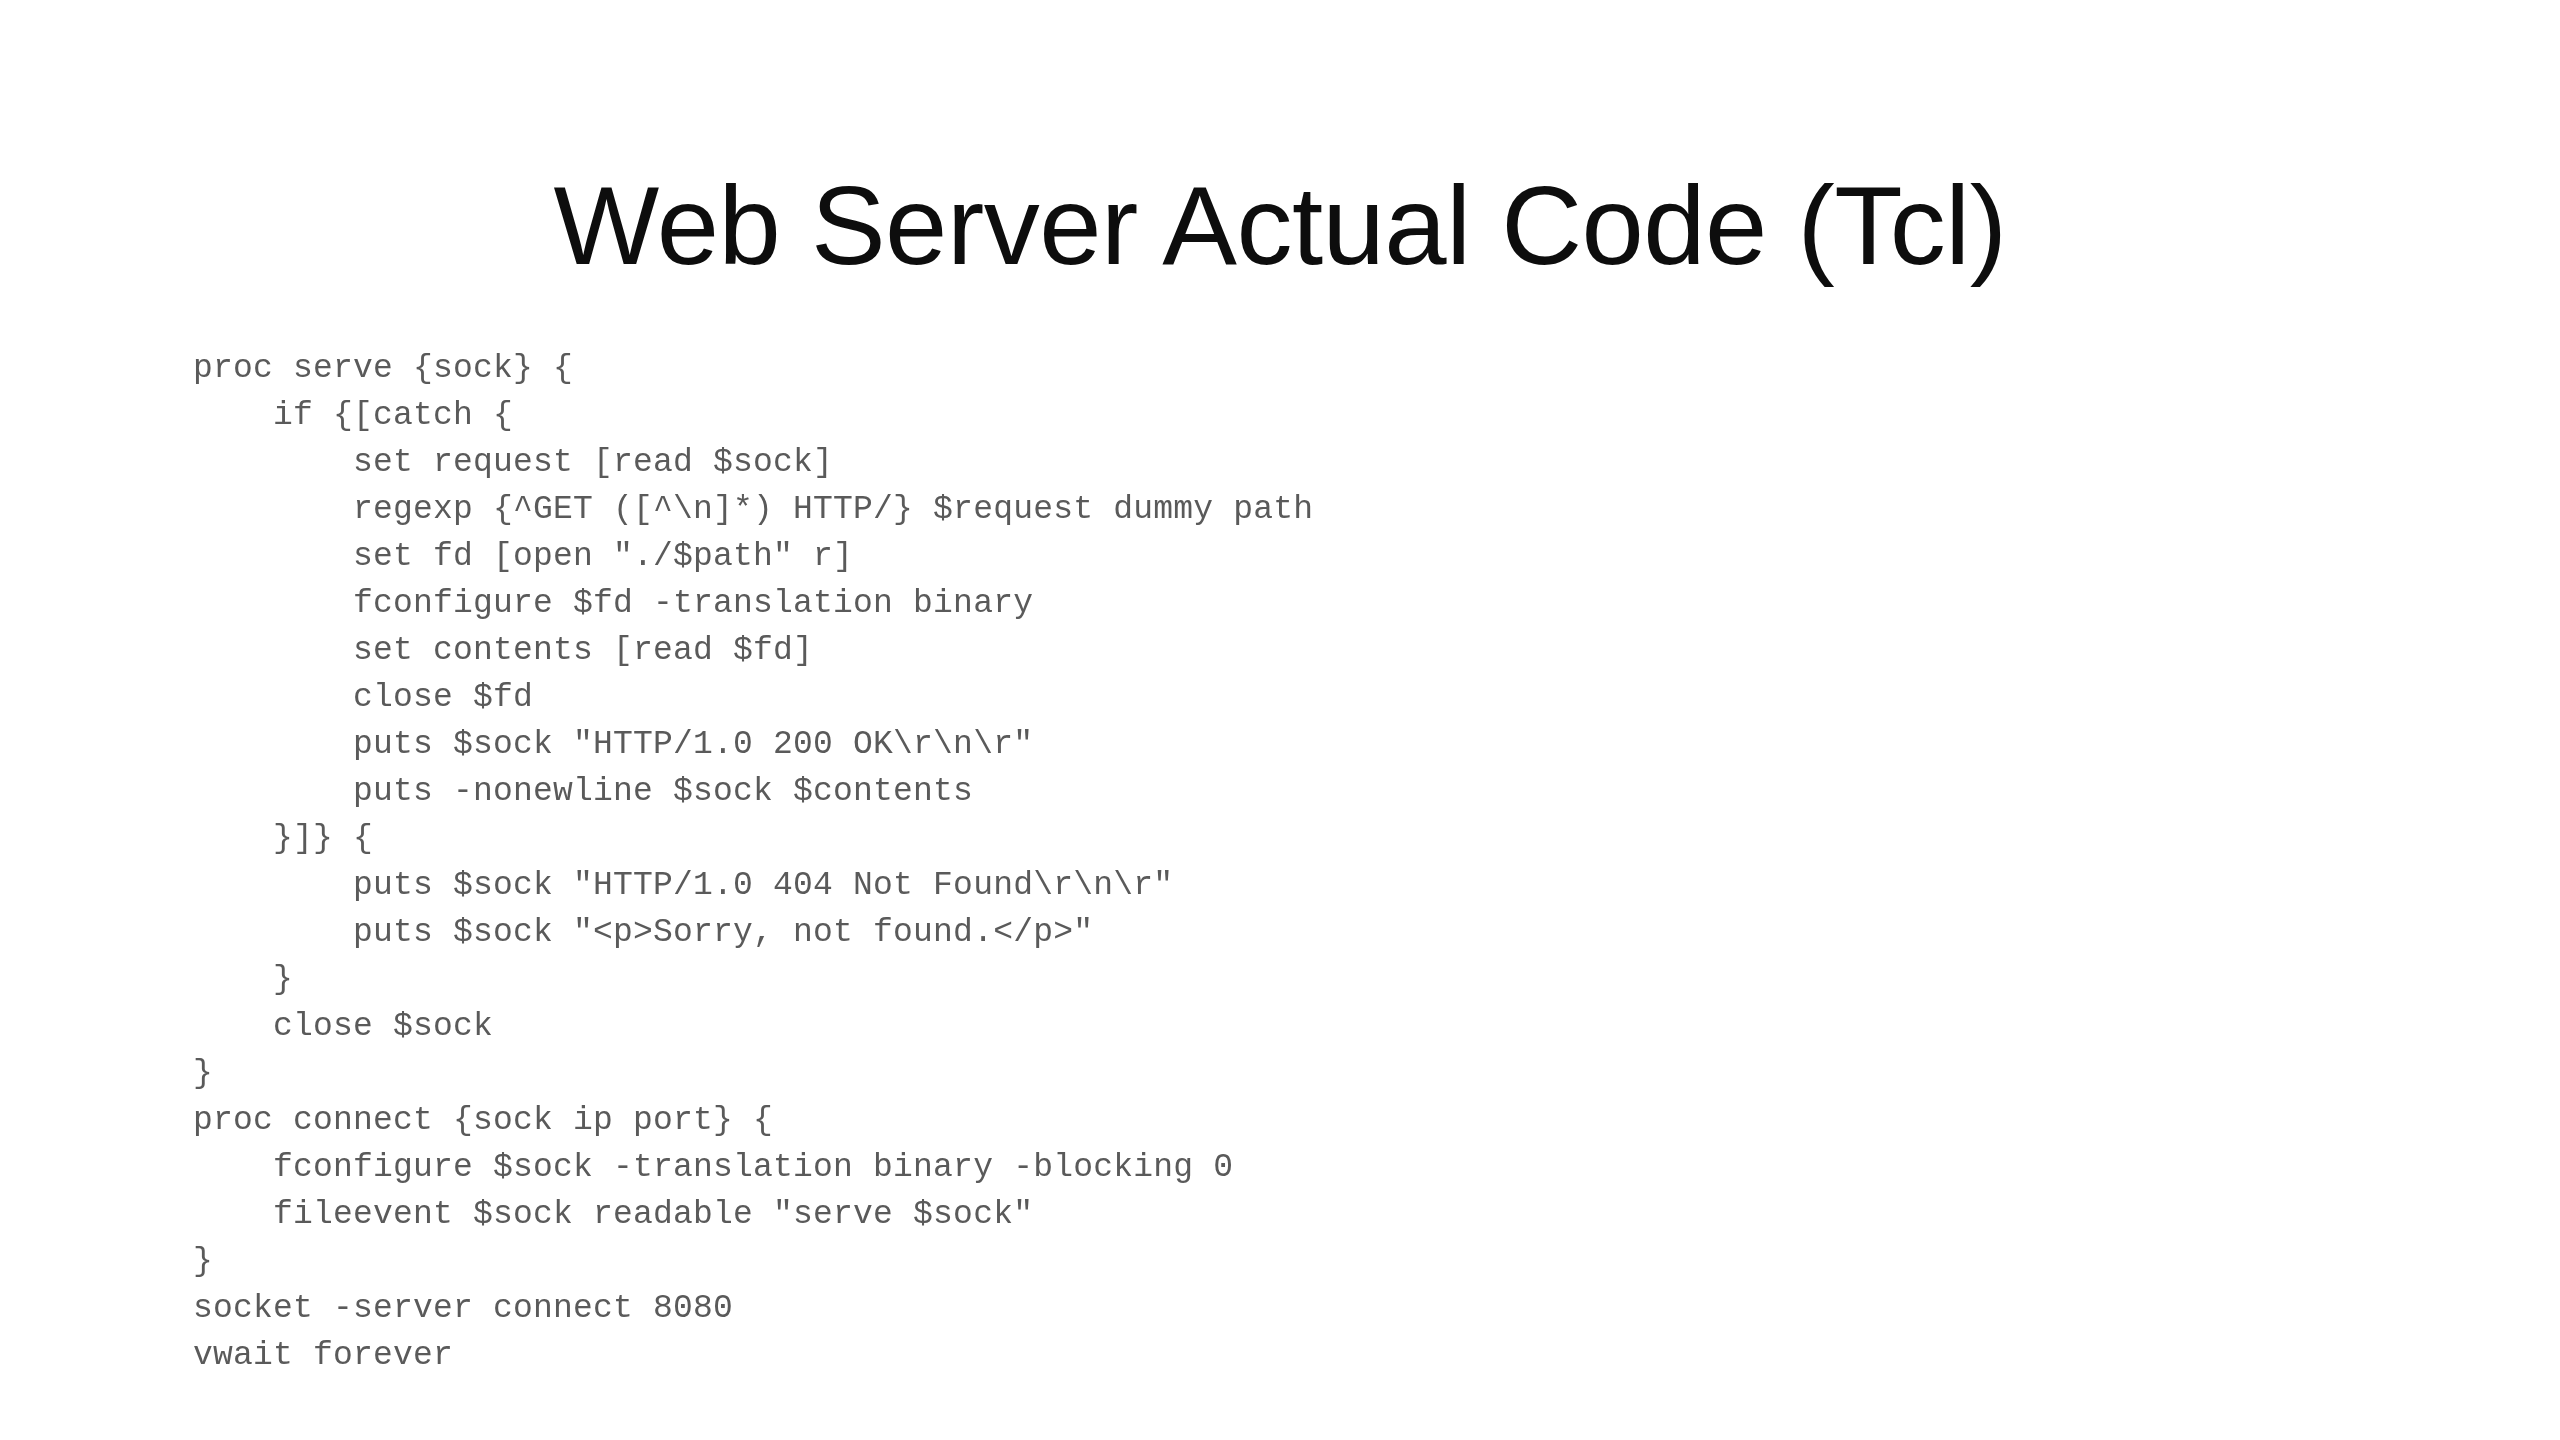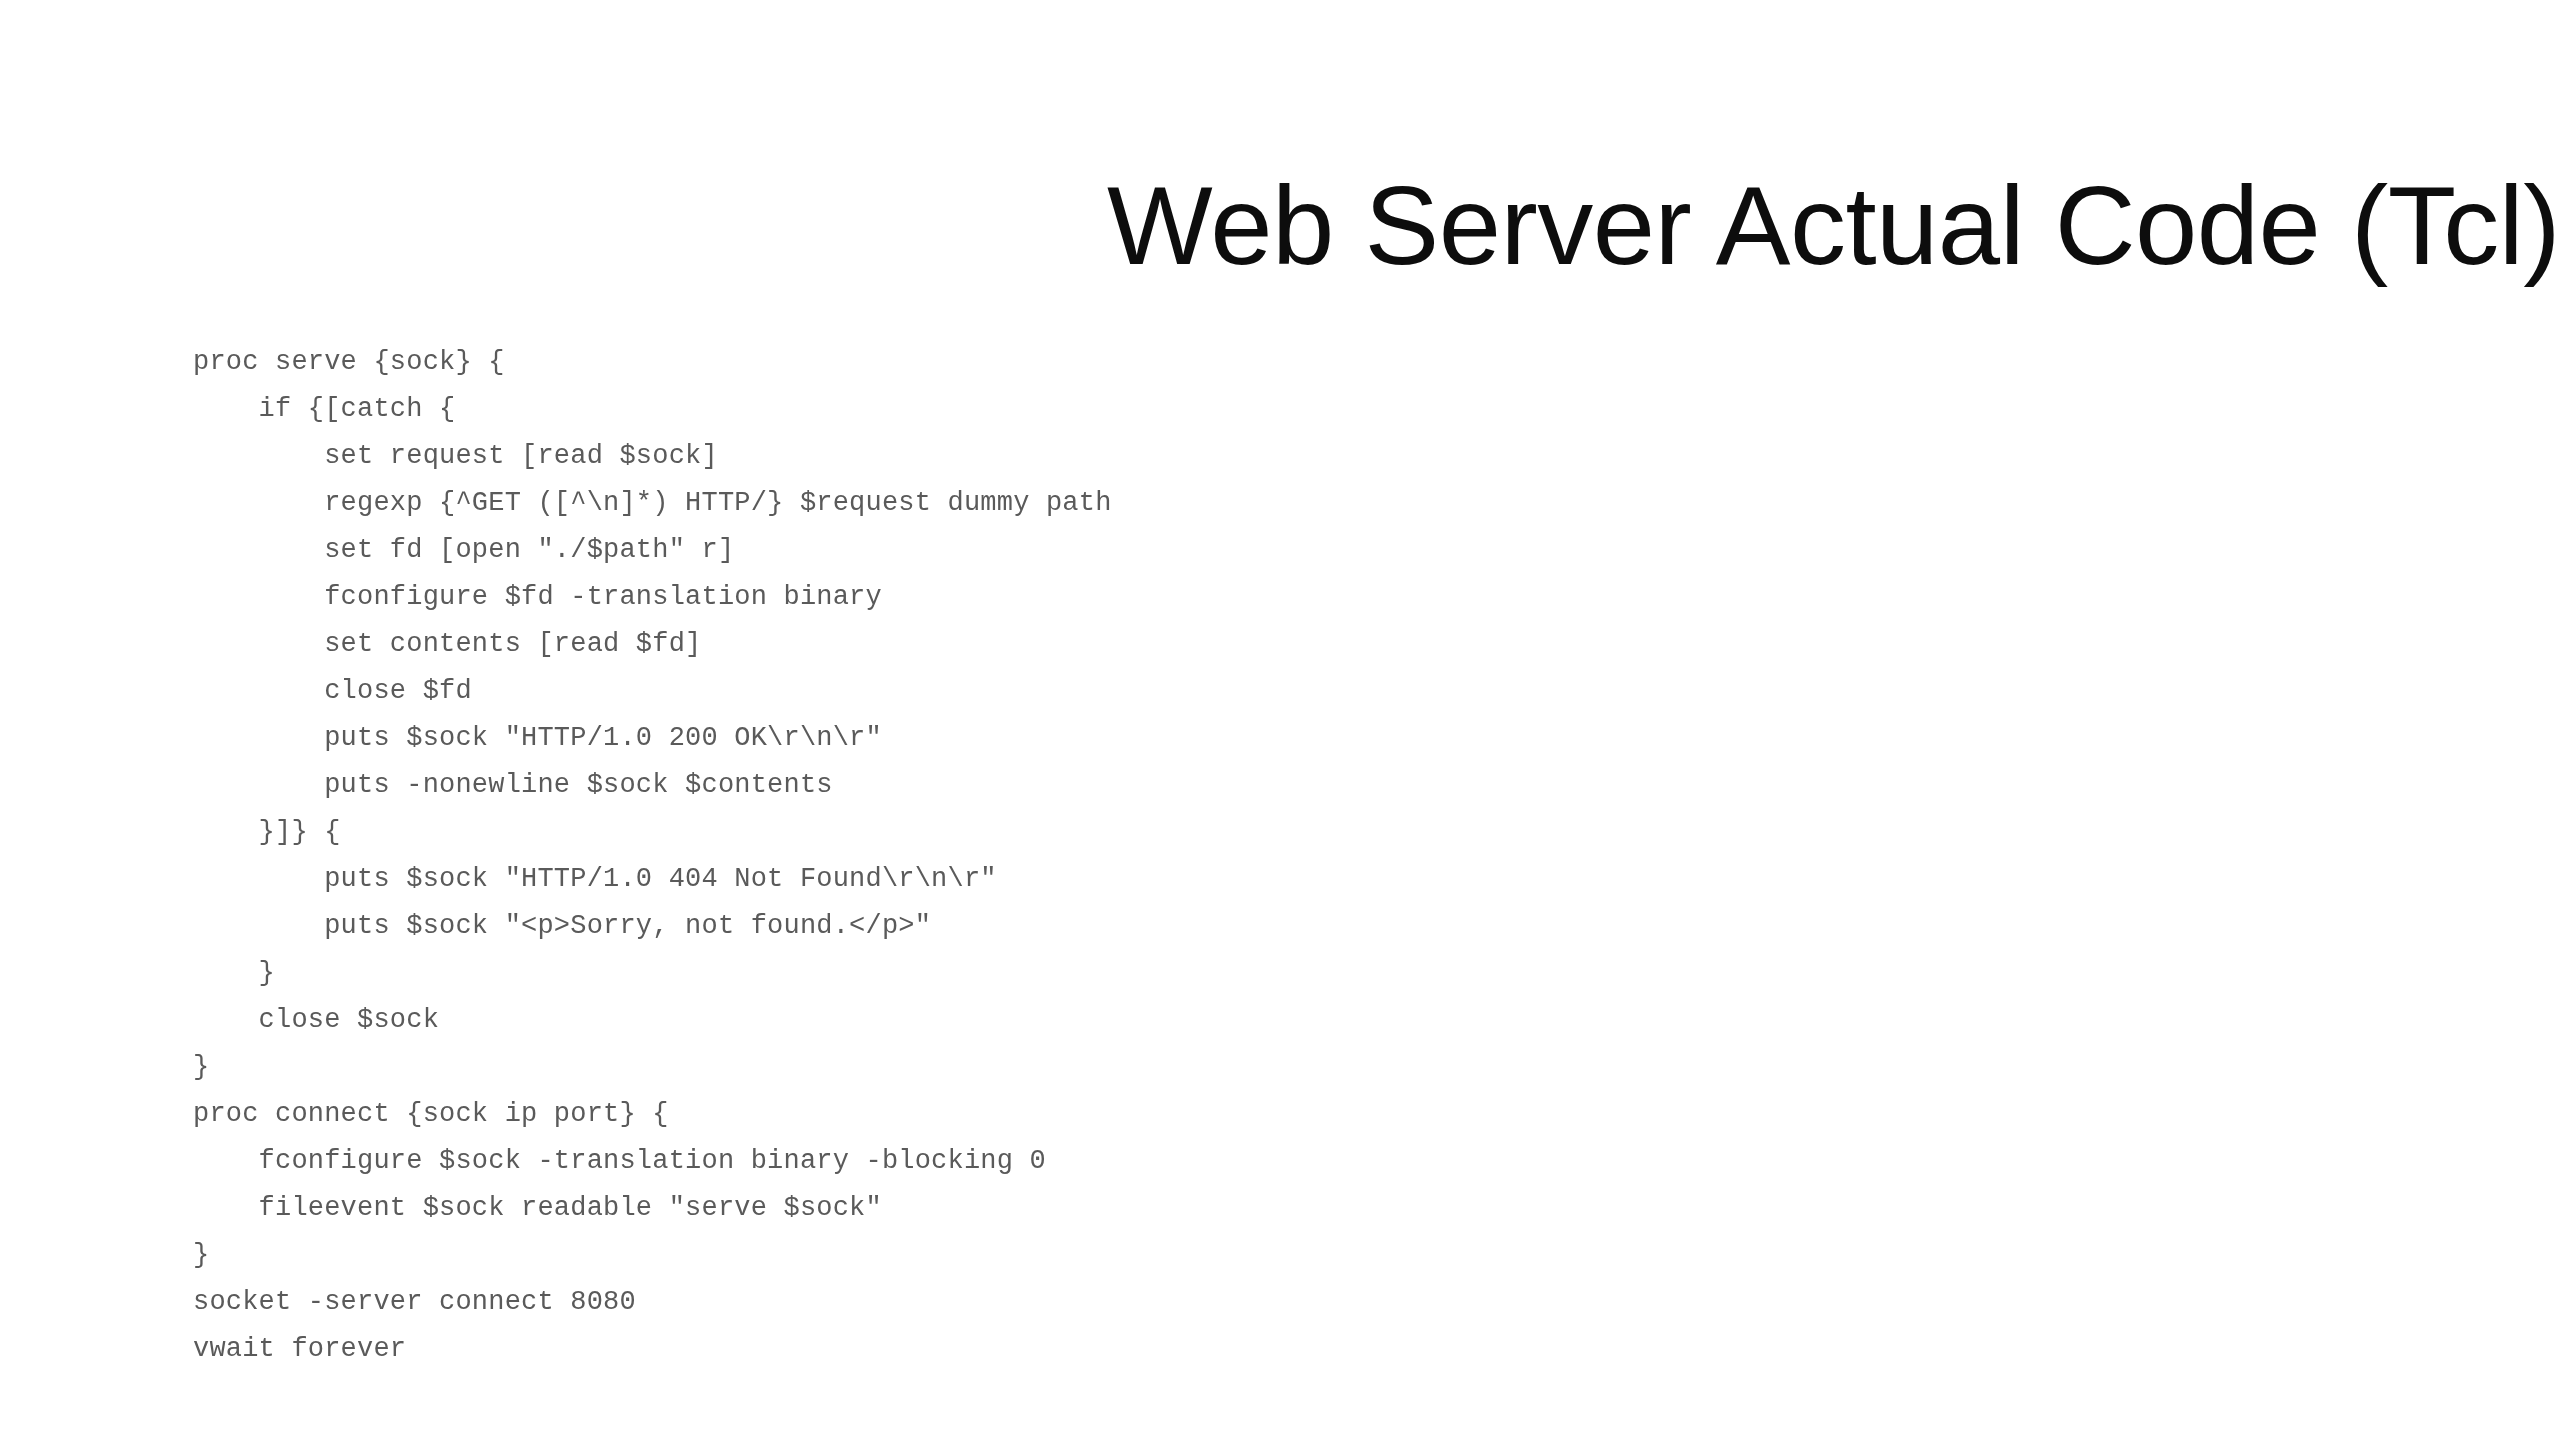--- a/index.html
+++ b/index.html
@@ -14,36 +14,36 @@
     height: 1440px;
     background: #ffffff;
     overflow: hidden;
     font-family: "Liberation Sans", sans-serif;
   }
   #slide-title {
     position: absolute;
     left: 0;
     top: 92px;
     width: 2560px;
-    text-align: right;
+    text-align: center;
     font-family: "Liberation Sans", sans-serif;
     font-size: 112px;
     font-weight: 400;
     line-height: 1.05;
     letter-spacing: -0.5px;
     color: #0d0d0d;
     white-space: nowrap;
   }
   #code-block {
     position: absolute;
     left: 193px;
     top: 312px;
     width: 2180px;
     font-family: "Liberation Mono", "DejaVu Sans Mono", monospace;
-    font-size: 27px;
+    font-size: 33px;
     line-height: 47px;
     color: #5a5a5a;
     white-space: pre;
     letter-spacing: 0.2px;
   }
   .code-line {
     display: block;
     height: 47px;
     white-space: pre;
     font-family: "Liberation Mono", "DejaVu Sans Mono", monospace;

